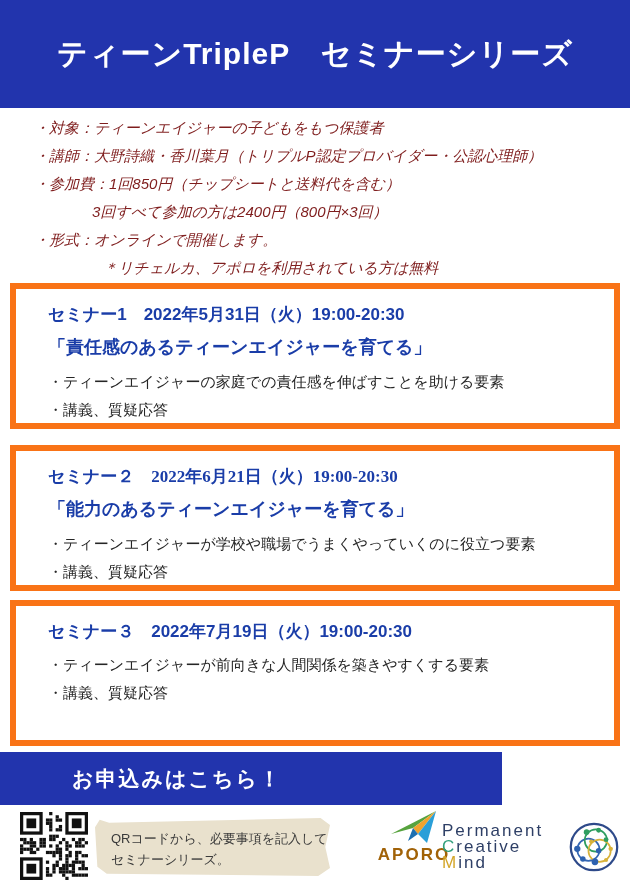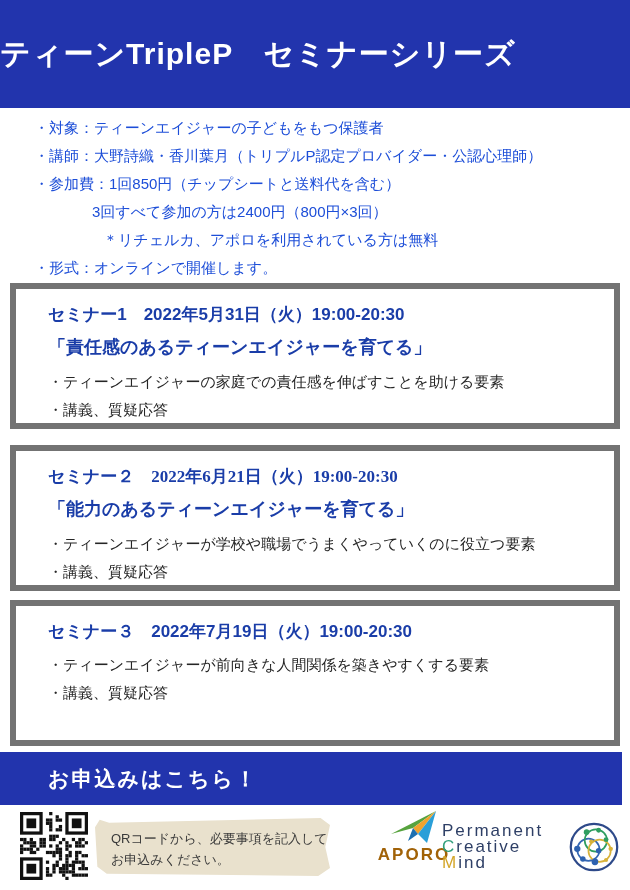--- a/index.html
+++ b/index.html
@@ -3,48 +3,48 @@
 <meta charset="utf-8">
 <style>
   html,body{margin:0;padding:0;background:#ffffff;}
   .page{
     position:relative;width:630px;height:890px;background:#ffffff;overflow:hidden;
     font-family:"Liberation Sans","DejaVu Sans",sans-serif;color:#262626;
   }
   
   .banner{
     position:absolute;left:0;top:0;width:630px;height:108px;background:#2234ad;
-    display:flex;align-items:center;justify-content:flex-start;
+    display:flex;align-items:center;justify-content:center;
   }
   .banner-title{
     color:#ffffff;font-size:30px;font-weight:bold;letter-spacing:1px;white-space:nowrap;
   }
   
   .info{position:absolute;left:34px;top:114px;right:16px;}
-  .info-line{font-size:15px;line-height:28px;color:#1d4ed8;white-space:nowrap;}
+  .info-line{font-size:15px;line-height:28px;color:#7f1d1d;white-space:nowrap;font-style:italic;}
   .indent-1{padding-left:58px;}
   .indent-2{padding-left:69px;}
   
   .seminar-box{
     position:absolute;left:10px;width:610px;height:146px;box-sizing:border-box;
-    background:#ffffff;border:6px solid #737373;
+    background:#ffffff;border:6px solid #f97316;
     padding:14px 16px 0 32px;
   }
   .box-1{top:283px;} .box-2{top:445px;font-family:Liberation Serif, serif;} .box-3{top:600px;}
   .seminar-date{
     color:#1a3da8;font-weight:bold;font-size:17px;line-height:24px;margin-bottom:7px;white-space:nowrap;
   }
   .seminar-theme{
     color:#1a3da8;font-weight:bold;font-size:18px;line-height:26px;margin-bottom:8px;white-space:nowrap;
   }
   .seminar-bullet{font-size:15px;line-height:28px;color:#262626;white-space:nowrap;}
   
   .cta-bar{
-    position:absolute;left:0;top:752px;width:622px;height:53px;background:#2234ad;
-    display:flex;align-items:center;padding-left:48px;box-sizing:border-box;
+    position:absolute;left:0;top:752px;width:502px;height:53px;background:#2234ad;
+    display:flex;align-items:center;padding-left:72px;box-sizing:border-box;
   }
   .cta-label{color:#ffffff;font-size:21px;font-weight:bold;letter-spacing:2px;}
   
   .footer{position:absolute;left:0;top:805px;width:540px;height:85px;background:#ffffff;}
   .qr{position:absolute;left:20px;top:7px;width:68px;height:68px;}
   .qr svg{display:block;width:68px;height:68px;}
   .note{
     position:absolute;left:95px;top:13px;width:235px;height:58px;background:#e9e1cd;
     clip-path:polygon(0% 16%,2% 3%,6% 8%,96% 0%,100% 12%,98% 50%,100% 86%,95% 100%,5% 96%,1% 84%);
     box-sizing:border-box;padding:10px 0 0 16px;
@@ -72,22 +72,22 @@
 
   <header class="banner">
     <div class="banner-title">ティーンTripleP　セミナーシリーズ</div>
   </header>
 
   <section class="info">
     <div class="info-line">・対象：ティーンエイジャーの子どもをもつ保護者</div>
     <div class="info-line">・講師：大野詩織・香川葉月（トリプルP認定プロバイダー・公認心理師）</div>
     <div class="info-line">・参加費：1回850円（チップシートと送料代を含む）</div>
     <div class="info-line indent-1">3回すべて参加の方は2400円（800円×3回）</div>
+    <div class="info-line">・形式：オンラインで開催します。</div>
     <div class="info-line indent-2">＊リチェルカ、アポロを利用されている方は無料</div>
-    <div class="info-line">・形式：オンラインで開催します。</div>
   </section>
 
   <section class="seminar-box box-1">
     <div class="seminar-date">セミナー1　2022年5月31日（火）19:00-20:30</div>
     <div class="seminar-theme">「責任感のあるティーンエイジャーを育てる」</div>
     <div class="seminar-bullet">・ティーンエイジャーの家庭での責任感を伸ばすことを助ける要素</div>
     <div class="seminar-bullet">・講義、質疑応答</div>
   </section>
 
   <section class="seminar-box box-2">
@@ -237,21 +237,21 @@
           <rect x="60" y="4" width="20" height="20" fill="#ffffff"></rect>
           <rect x="64" y="8" width="12" height="12" fill="#111111"></rect>
           <rect x="0" y="56" width="28" height="28" fill="#111111"></rect>
           <rect x="4" y="60" width="20" height="20" fill="#ffffff"></rect>
           <rect x="8" y="64" width="12" height="12" fill="#111111"></rect>
         </svg>
     </div>
 
     <div class="note">
       <div class="note-line">QRコードから、必要事項を記入して</div>
-      <div class="note-line">お申込みください。</div>
+      <div class="note-line">セミナーシリーズ。</div>
     </div>
 
     <div class="aporo">
       <svg class="aporo-plane" viewBox="0 0 50 36" xmlns="http://www.w3.org/2000/svg">
         <polygon points="2,25 47,2 24,19" fill="#57a33e"></polygon>
         <polygon points="47,2 24,19 29,25" fill="#f0a32f"></polygon>
         <polygon points="47,2 29,25 38,34" fill="#2a9fd8"></polygon>
         <polygon points="24,19 29,25 19,32" fill="#1d6fb0"></polygon>
       </svg>
       <div class="aporo-name">APORO</div>

